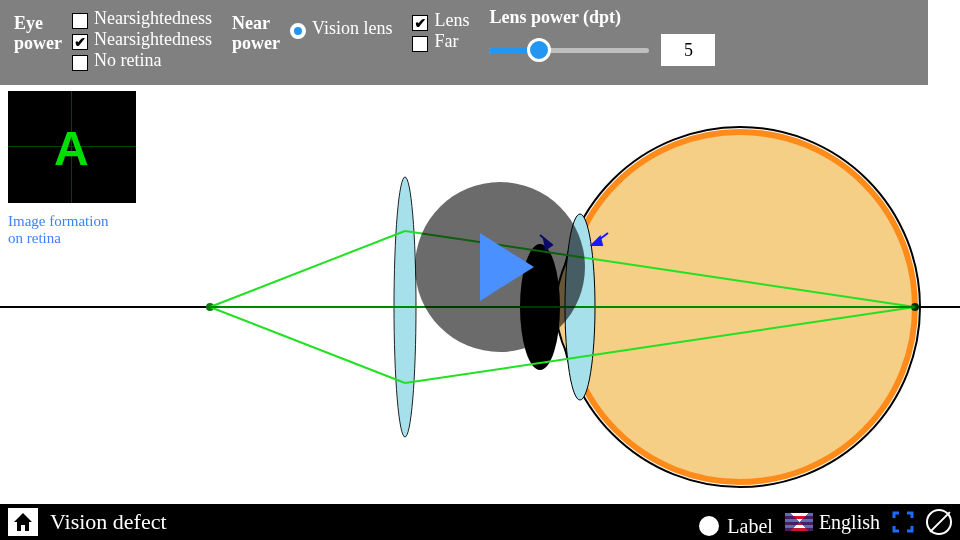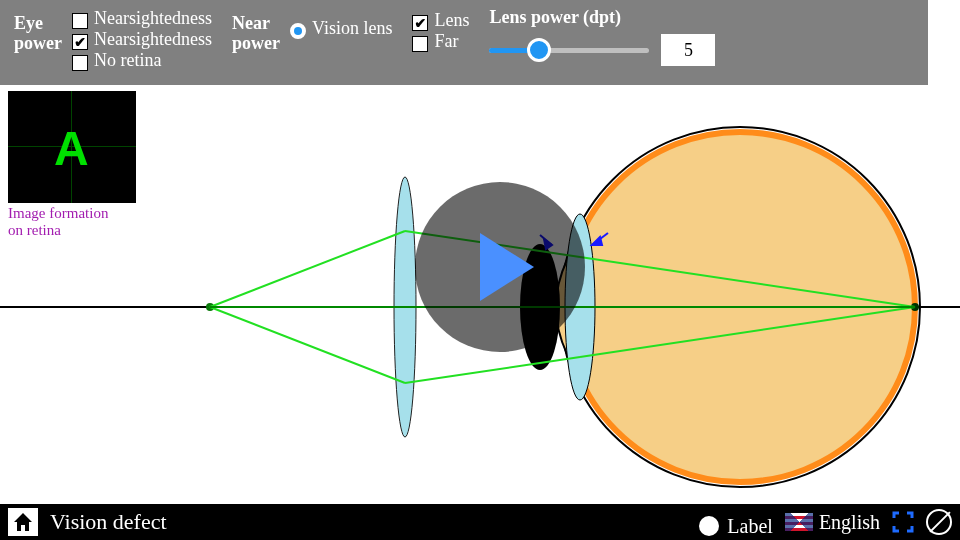--- a/index.html
+++ b/index.html
@@ -21,21 +21,21 @@
   .thumb { position: absolute; top: 0px; left: 38px; width: 24px; height: 24px; background: #2196f3; border: 3px solid #fff; border-radius: 50%; }
   .numbox { width: 54px; height: 32px; background: #fff; color: #000; text-align: center; line-height: 32px; font-size: 18px; }
   
   .stage { position: absolute; left: 0; top: 85px; width: 960px; height: 419px; background: #fff; }
   
   .inset { position: absolute; left: 8px; top: 6px; width: 128px; }
   .inset-img { width: 128px; height: 112px; background: #000; position: relative; overflow: hidden; }
   .cross-v { position: absolute; left: 63px; top: 0; width: 1px; height: 112px; background: #004400; }
   .cross-h { position: absolute; left: 0; top: 55px; width: 128px; height: 1px; background: #004400; }
   .letterA { position: absolute; left: 46px; top: 30px; font-size: 48px; font-weight: bold; color: #00e000; font-family: Arial, sans-serif; }
-  .inset-caption { font-size: 15px; color: #a21caf; line-height: 1.1; margin-top: 2px; }
+  .inset-caption { font-size: 15px; color: #3b82f6; line-height: 1.1; margin-top: 10px; }
   
   .schematic { position: absolute; left: 0; top: 0; width: 960px; height: 419px; }
   
   .play { position: absolute; left: 415px; top: 97px; width: 170px; height: 170px; border-radius: 50%; background: rgba(0,0,0,0.58); display: flex; align-items: center; justify-content: center; cursor: pointer; }
   .play-tri { width: 0; height: 0; border-left: 54px solid #4a90ff; border-top: 34px solid transparent; border-bottom: 34px solid transparent; margin-left: 14px; }
   
   .bottombar { position: absolute; left: 0; top: 504px; width: 960px; height: 36px; background: #000; color: #fff; display: flex; align-items: center; padding: 0 8px; font-size: 20px; gap: 12px; }
   .home { width: 30px; height: 28px; background: #fff; display: flex; align-items: center; justify-content: center; }
   .label-toggle { margin-left: auto; display: flex; align-items: center; gap: 8px; margin-top: 8px; }
   .circle { width: 20px; height: 20px; border-radius: 50%; background: #fff; }

